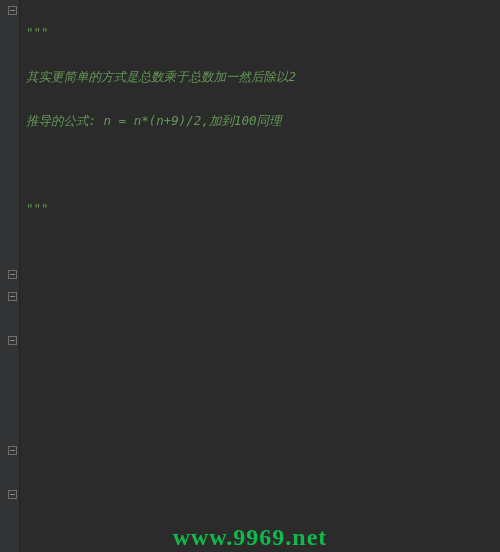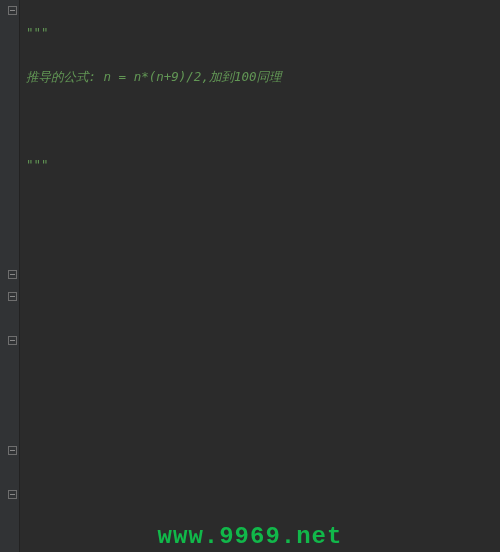--- a/index.html
+++ b/index.html
@@ -41,21 +41,21 @@
     white-space: pre;
     color: #A9B7C6;
   }
   .line { height: 22px; }
   .doc  { color: #629755; font-style: italic; }
   .wm {
     position: absolute;
     bottom: 4px;
     left: 0; right: 0;
     text-align: center;
-    font-family: Liberation Mono, monospace;
+    font-family: Liberation Serif, serif;
     font-size: 24px;
     font-weight: bold;
     color: #11B84A;
     letter-spacing: 1px;
     pointer-events: none;
   }
 </style>
 </head>
 <body>
 
@@ -63,20 +63,21 @@
   <div class="fold" style="top:6px"></div>
   <div class="fold" style="top:270px"></div>
   <div class="fold" style="top:292px"></div>
   <div class="fold" style="top:336px"></div>
   <div class="fold" style="top:446px"></div>
   <div class="fold" style="top:490px"></div>
 </div>
 
 <div class="code">
 <div class="line"><span class="doc">"""</span></div>
+<div class="line"><span class="doc">其实更简单的方式是总数乘于总数加一然后除以2</span></div>
 <div class="line"><span class="doc">推导的公式: n = n*(n+9)/2,加到100同理</span></div>
 <div class="line"></div>
 <div class="line"><span class="doc">"""</span></div>
 <div class="line"></div>
 <div class="line"></div>
 <div class="line"></div>
 
 
 
 

